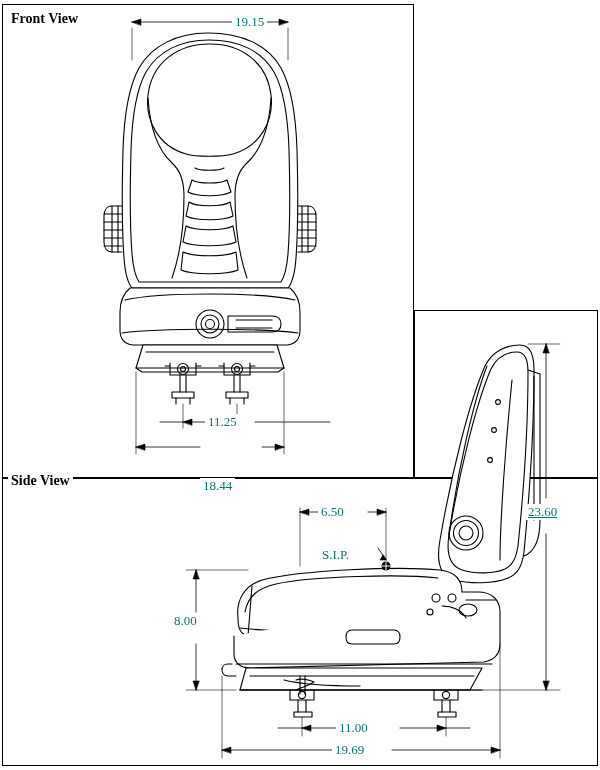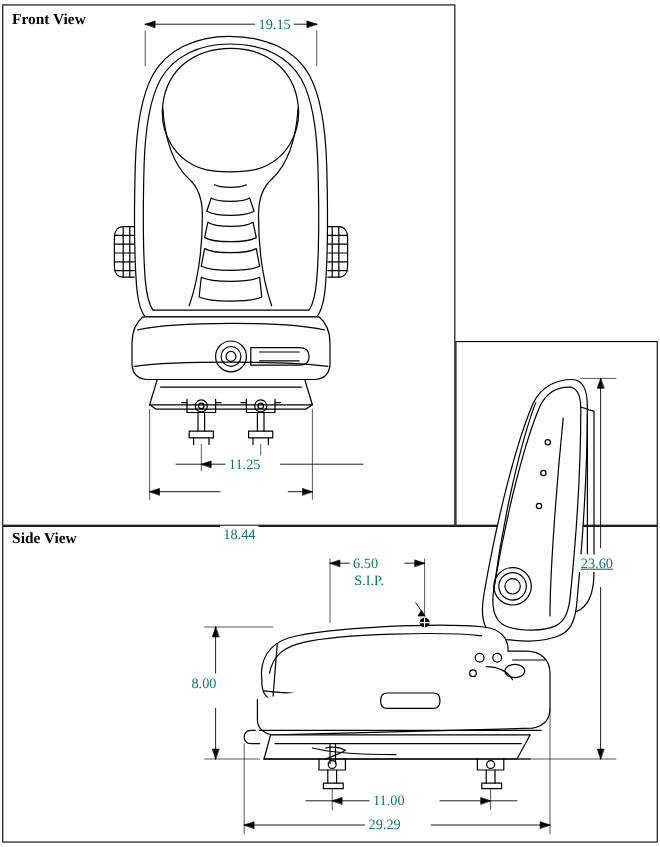--- a/index.html
+++ b/index.html
@@ -44,21 +44,21 @@
     position: absolute;
     font-family: "Liberation Serif", serif;
     font-weight: bold;
     font-size: 14px;
     color: #000;
     background: #fff;
     padding: 1px 3px;
     white-space: nowrap;
   }
   #label-front { left: 8px; top: 10px; }
-  #label-side { left: 8px; top: 482px; }
+  #label-side { left: 8px; top: 472px; }
 
   svg.draw {
     position: absolute;
     left: 0;
     top: 0;
     width: 600px;
     height: 770px;
     pointer-events: none;
   }
   .dim-text {
@@ -278,19 +278,19 @@
       <path d="M222,750 l9,-3 l0,6 Z" fill="#000" stroke-width="0.6"></path>
       <path d="M500,750 l-9,-3 l0,6 Z" fill="#000" stroke-width="0.6"></path>
     </g>
   </svg>
 
   <div class="dim-text" style="left:232px; top:14px;">19.15</div>
   <div class="dim-text" style="left:205px; top:414px;text-align:center;">11.25</div>
   <div class="dim-text" style="left:200px; top:439px;margin-top:39px;">18.44</div>
 
   <div class="dim-text" style="left:318px; top:504px;">6.50</div>
-  <div class="dim-text" style="left:319px; top:520px;">S.I.P.</div>
+  <div class="dim-text" style="left:319px; top:547px;">S.I.P.</div>
   <div class="dim-text" style="left:525px; top:504px;text-decoration:underline;">23.60</div>
   <div class="dim-text" style="left:171px; top:613px;">8.00</div>
   <div class="dim-text" style="left:336px; top:720px;">11.00</div>
-  <div class="dim-text" style="left:332px; top:742px;">29.29</div>
+  <div class="dim-text" style="left:332px; top:742px;">19.69</div>
 
 </div>
 
 </body></html>

